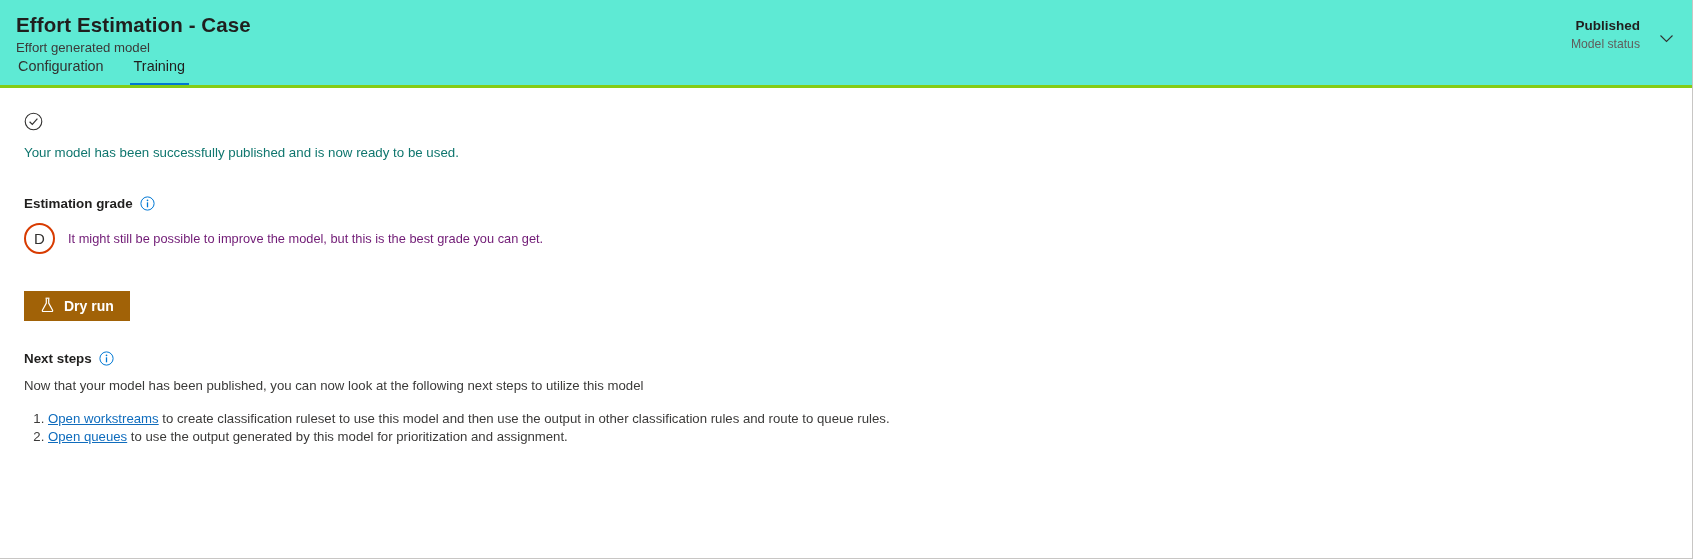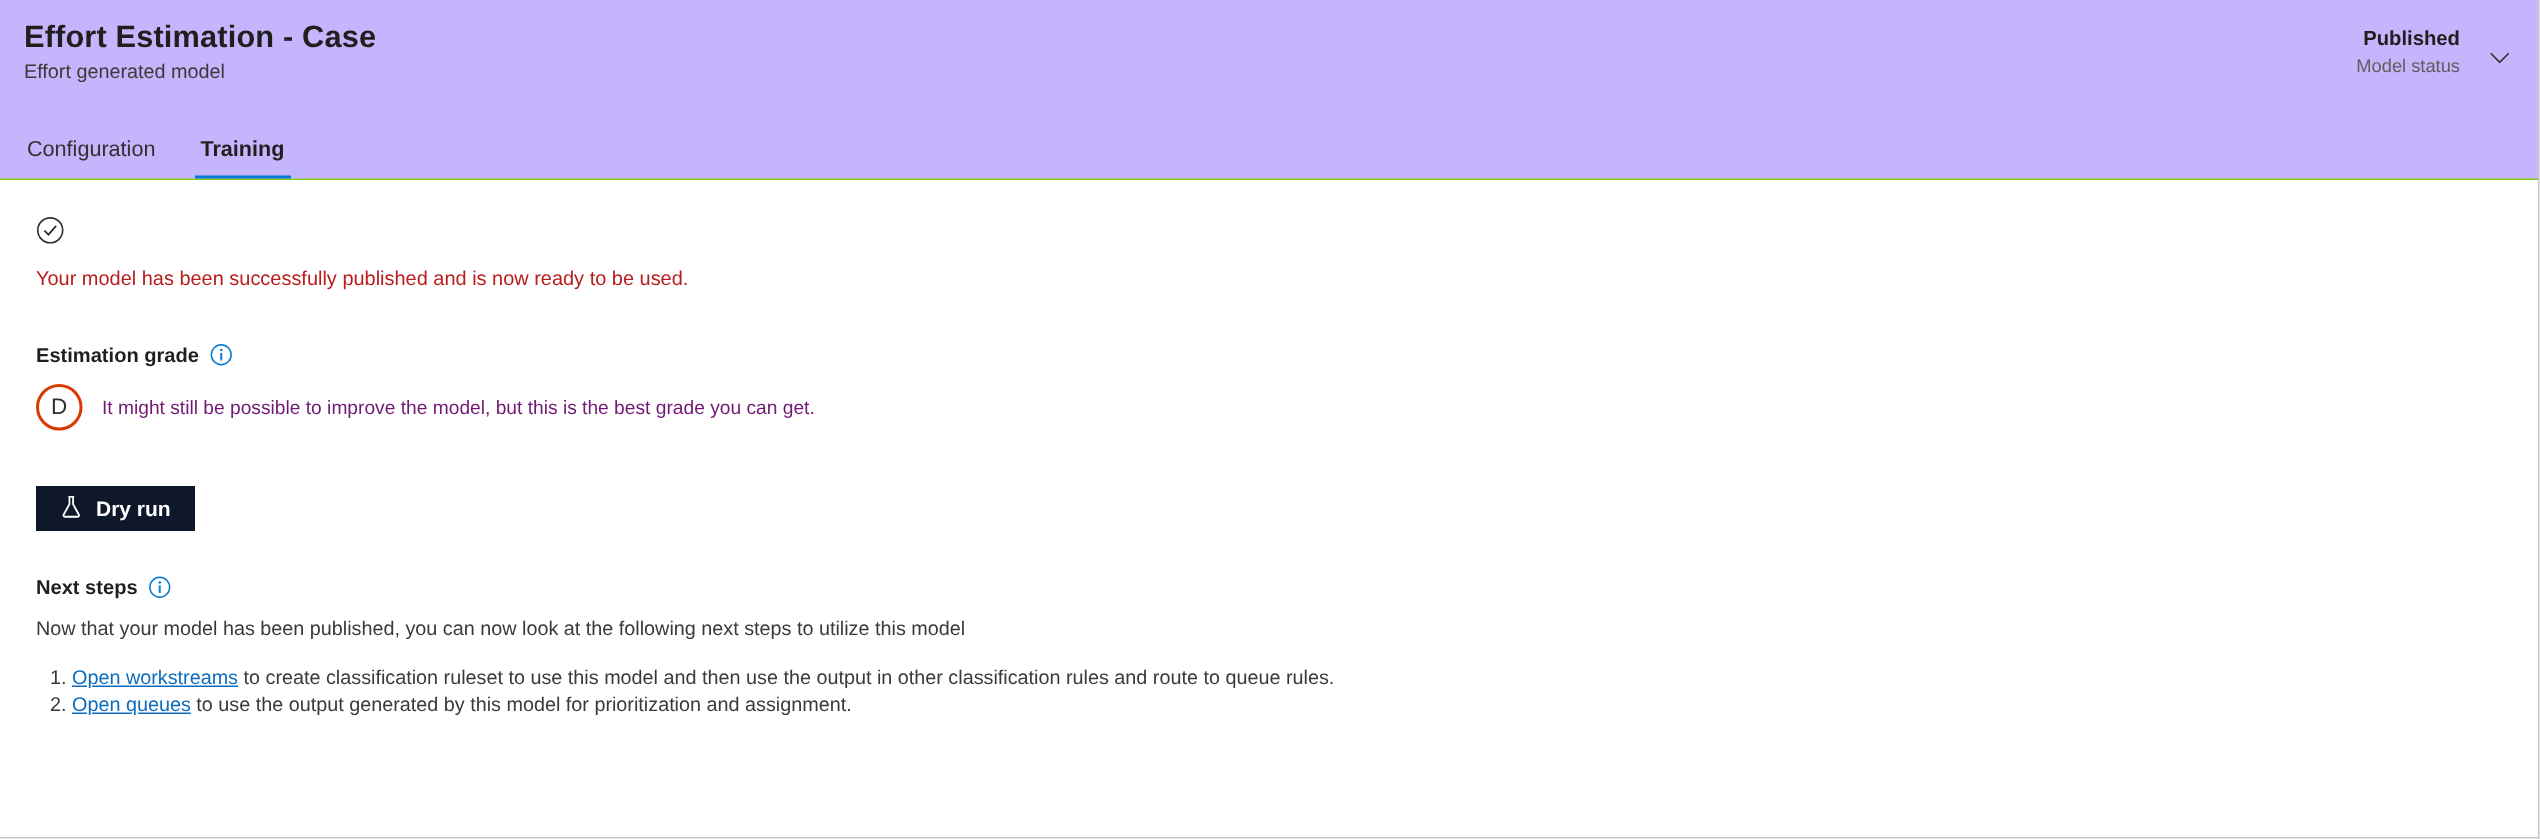--- a/index.html
+++ b/index.html
@@ -22,23 +22,23 @@
     position: relative;
     background: #ffffff;
     border: 1px solid #c8c6c4;
     border-top: none;
     border-left: none;
   }
 
   
   .header {
     position: relative;
-    height: 120px;
-    background: #c4b5fd;
-    border-bottom: 1px solid #84cc16;
+    height: 88px;
+    background: #5eead4;
+    border-bottom: 3px solid #84cc16;
   }
   .header-titles {
     position: absolute;
     left: 16px;
     top: 12px;
   }
   .app-title {
     font-size: 20.5px;
     font-weight: bold;
     color: #201f1e;
@@ -94,21 +94,21 @@
   }
   .tab {
     position: relative;
     padding: 6px 4px 11px 4px;
     font-size: 14.4px;
     color: #323130;
     cursor: pointer;
     white-space: nowrap;
   }
   .tab.active {
-    font-weight: bold;
+    font-weight: normal;
     color: #201f1e;
   }
   .tab.active::after {
     content: "";
     position: absolute;
     left: 0;
     right: 0;
     bottom: 0;
     height: 2px;
     background: #0078d4;
@@ -127,21 +127,21 @@
     margin-bottom: 10px;
   }
   .success-title {
     font-size: 19px;
     font-weight: bold;
     color: #201f1e;
     letter-spacing: 0.05px;
   }
   .success-sub {
     font-size: 13.3px;
-    color: #b91c1c;
+    color: #0f766e;
     margin-bottom: 36px;
   }
 
   .section-label-row {
     display: flex;
     align-items: center;
     gap: 7px;
     margin-bottom: 12px;
   }
   .section-label {
@@ -190,21 +190,21 @@
     text-decoration: underline;
     cursor: pointer;
     margin-left: 4px;
   }
 
   .dry-run-btn {
     display: inline-flex;
     align-items: center;
     justify-content: center;
     gap: 9px;
-    background: #0f172a;
+    background: #a16207;
     color: #ffffff;
     border: none;
     height: 30px;
     padding: 0 16px;
     font-size: 14px;
     font-weight: bold;
     font-family: "Liberation Sans", sans-serif;
     cursor: pointer;
     margin-bottom: 30px;
   }

